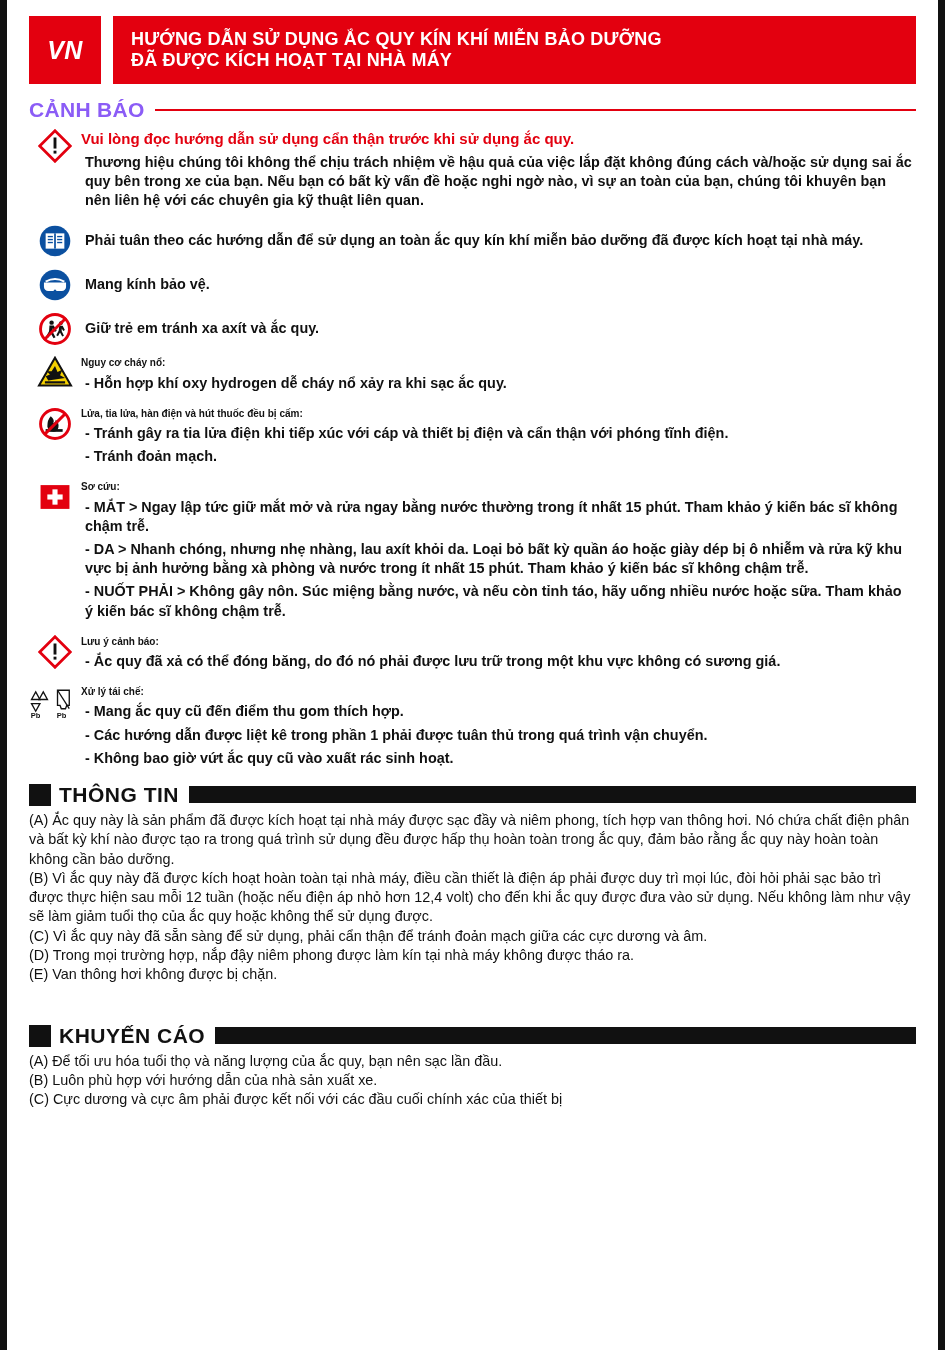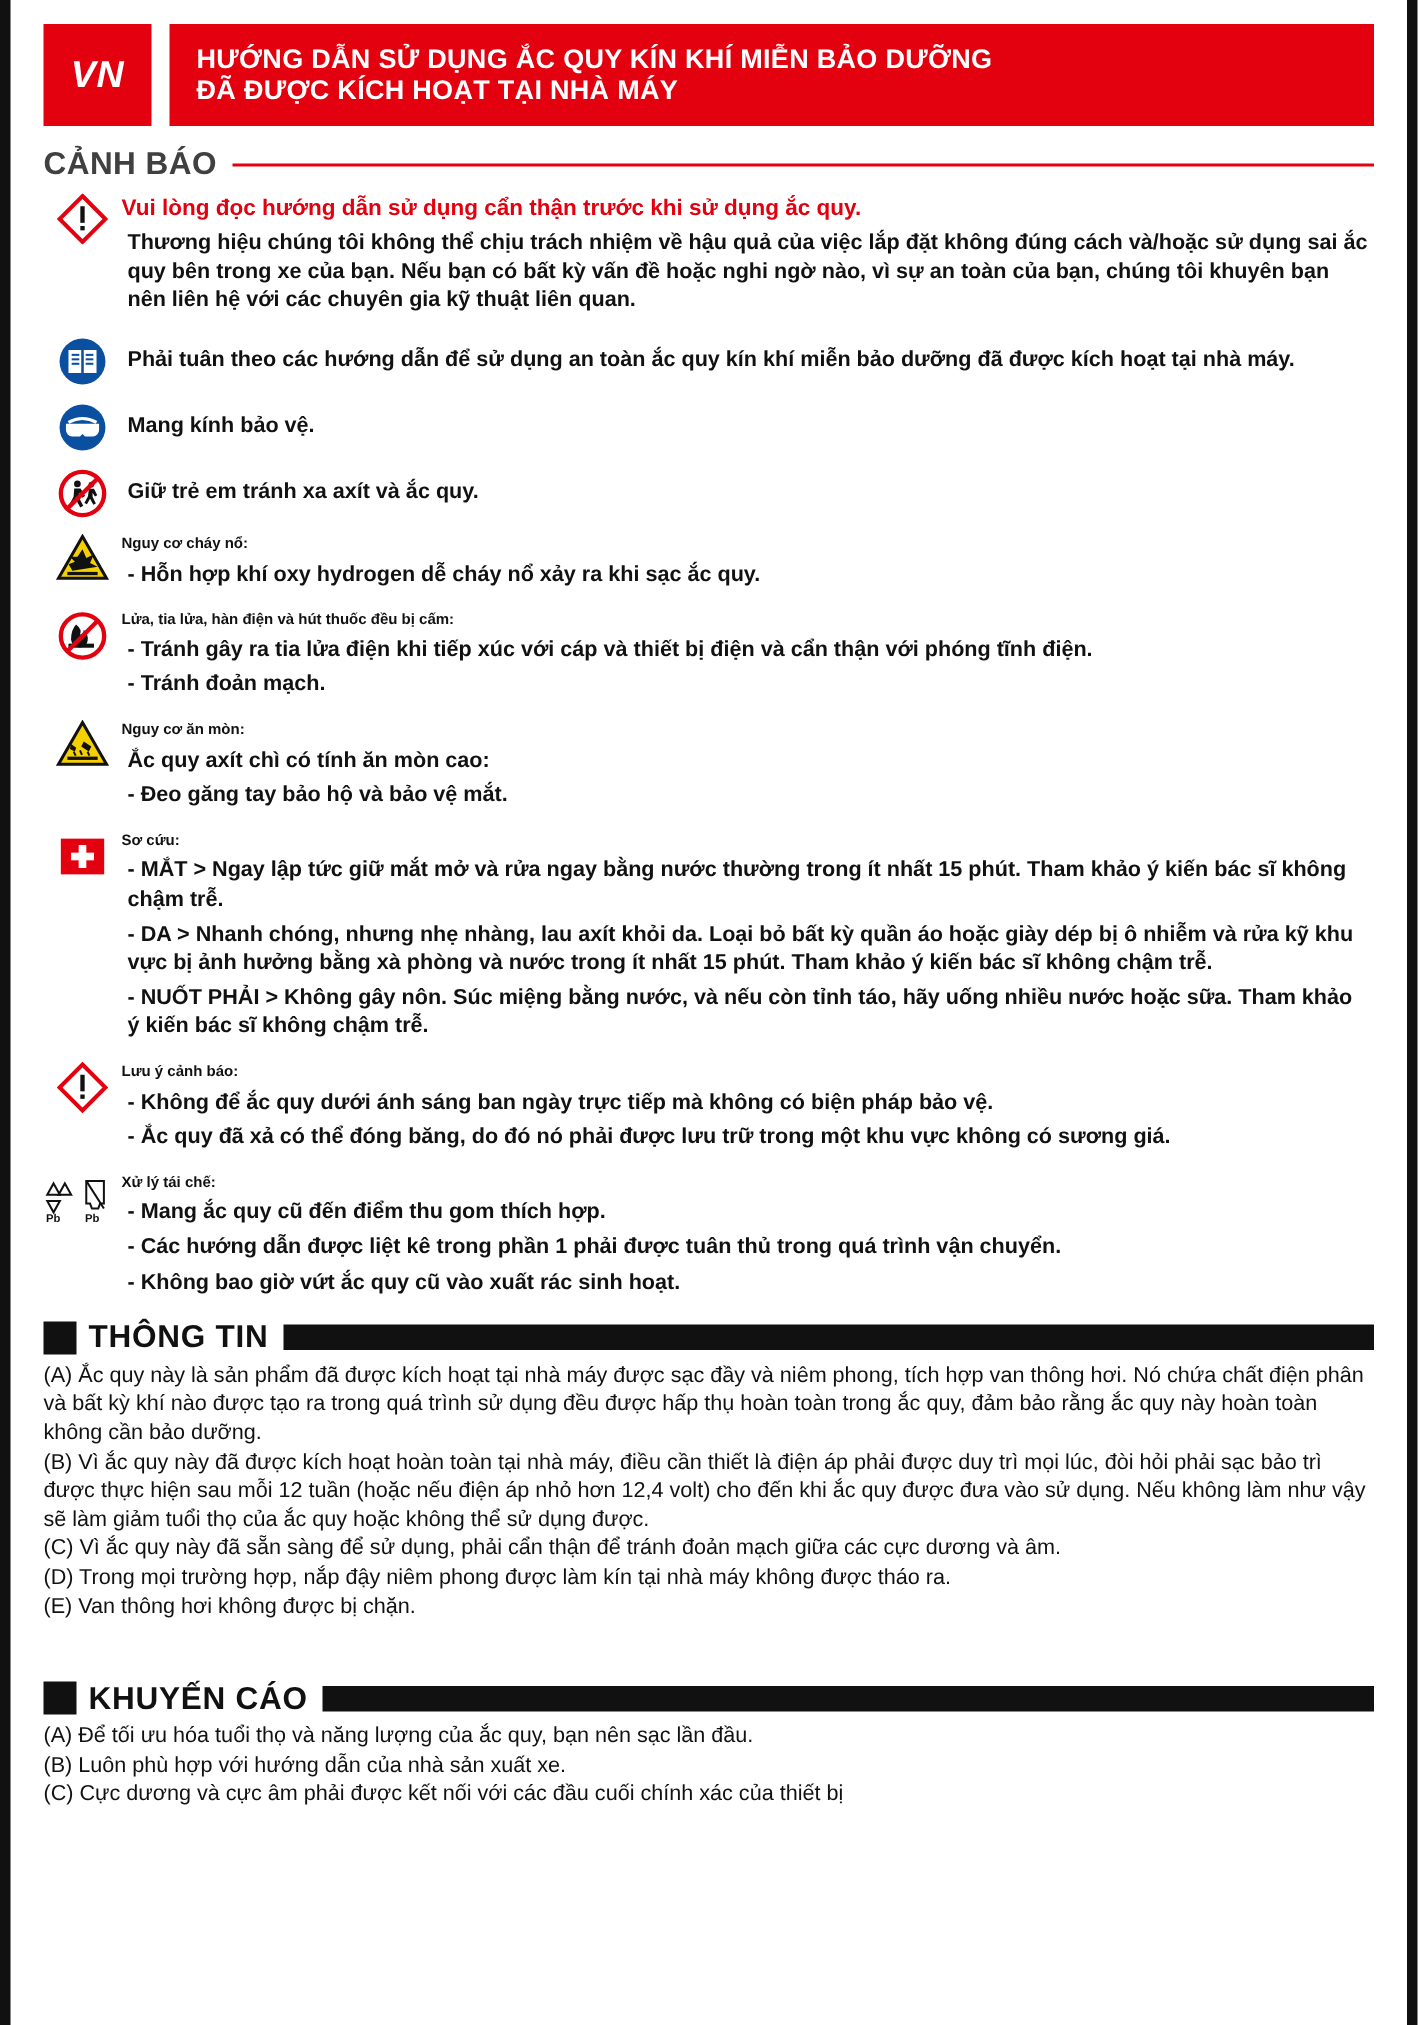--- a/index.html
+++ b/index.html
@@ -66,21 +66,21 @@
   }
 
   
   .section-label {
     display: flex;
     align-items: center;
     margin-top: 14px;
     margin-bottom: 6px;
   }
   .section-label .txt {
-    color: #404040;
+    color: #8b5cf6;
     font-weight: bold;
     font-size: 21px;
     letter-spacing: 0.3px;
     white-space: nowrap;
   }
   .section-label .rule {
     flex: 1;
     height: 2px;
     background: #e3000f;
     margin-left: 10px;
@@ -270,38 +270,20 @@
             <line x1="7.5" y1="32.5" x2="32.5" y2="7.5" stroke="#e3000f" stroke-width="3.4"></line>
           </svg>
         </div>
         <div class="body">
           <div class="lead-black">Lửa, tia lửa, hàn điện và hút thuốc đều bị cấm:</div>
           <p>- Tránh gây ra tia lửa điện khi tiếp xúc với cáp và thiết bị điện và cẩn thận với phóng tĩnh điện.</p>
           <p>- Tránh đoản mạch.</p>
         </div>
       </div>
 
-      <div class="row">
-        <div class="icon">
-          <svg width="36" height="32" viewBox="0 0 42 38">
-            <polygon points="21,2 40,35 2,35" fill="#f5d000" stroke="#111" stroke-width="2.4"></polygon>
-            <g fill="#111">
-              <path d="M12 19 l4 3 l-1 3 l-4 -2 z"></path>
-              <path d="M22 17 l6 4 l-2 4 l-6 -4 z"></path>
-              <rect x="9" y="29" width="24" height="2.6"></rect>
-              <path d="M14 25 l1.6 3.2 M19 24 l1.6 3.6 M25 25 l1.4 3.2" stroke="#111" stroke-width="1.6"></path>
-            </g>
-          </svg>
-        </div>
-        <div class="body">
-          <div class="lead-black">Nguy cơ ăn mòn:</div>
-          <p>Ắc quy axít chì có tính ăn mòn cao:</p>
-          <p>- Đeo găng tay bảo hộ và bảo vệ mắt.</p>
-        </div>
-      </div>
 
       <div class="row">
         <div class="icon">
           <svg width="34" height="34" viewBox="0 0 40 40">
             <rect x="3" y="6" width="34" height="28" fill="#e3000f"></rect>
             <rect x="17" y="11" width="6" height="18" fill="#ffffff"></rect>
             <rect x="11" y="17" width="18" height="6" fill="#ffffff"></rect>
           </svg>
         </div>
         <div class="body">
@@ -315,21 +297,20 @@
       <div class="row">
         <div class="icon">
           <svg width="34" height="34" viewBox="0 0 40 40">
             <polygon points="20,2 38,20 20,38 2,20" fill="#ffffff" stroke="#e3000f" stroke-width="3.2"></polygon>
             <rect x="18.3" y="10" width="3.4" height="13" fill="#111"></rect>
             <rect x="18.3" y="25.5" width="3.4" height="3.4" fill="#111"></rect>
           </svg>
         </div>
         <div class="body">
           <div class="lead-black"> Lưu ý cảnh báo:</div>
-          <p>- Không để ắc quy dưới ánh sáng ban ngày trực tiếp mà không có biện pháp bảo vệ.</p>
           <p>- Ắc quy đã xả có thể đóng băng, do đó nó phải được lưu trữ trong một khu vực không có sương giá.</p>
         </div>
       </div>
 
       <div class="row">
         <div class="icon">
           <svg width="52" height="34" viewBox="0 0 62 40">
             <g fill="none" stroke="#111" stroke-width="1.6">
               <path d="M8 8 l5 9 l-10 0 z"></path>
               <path d="M3 22 l10 0 l-5 9 z"></path>

